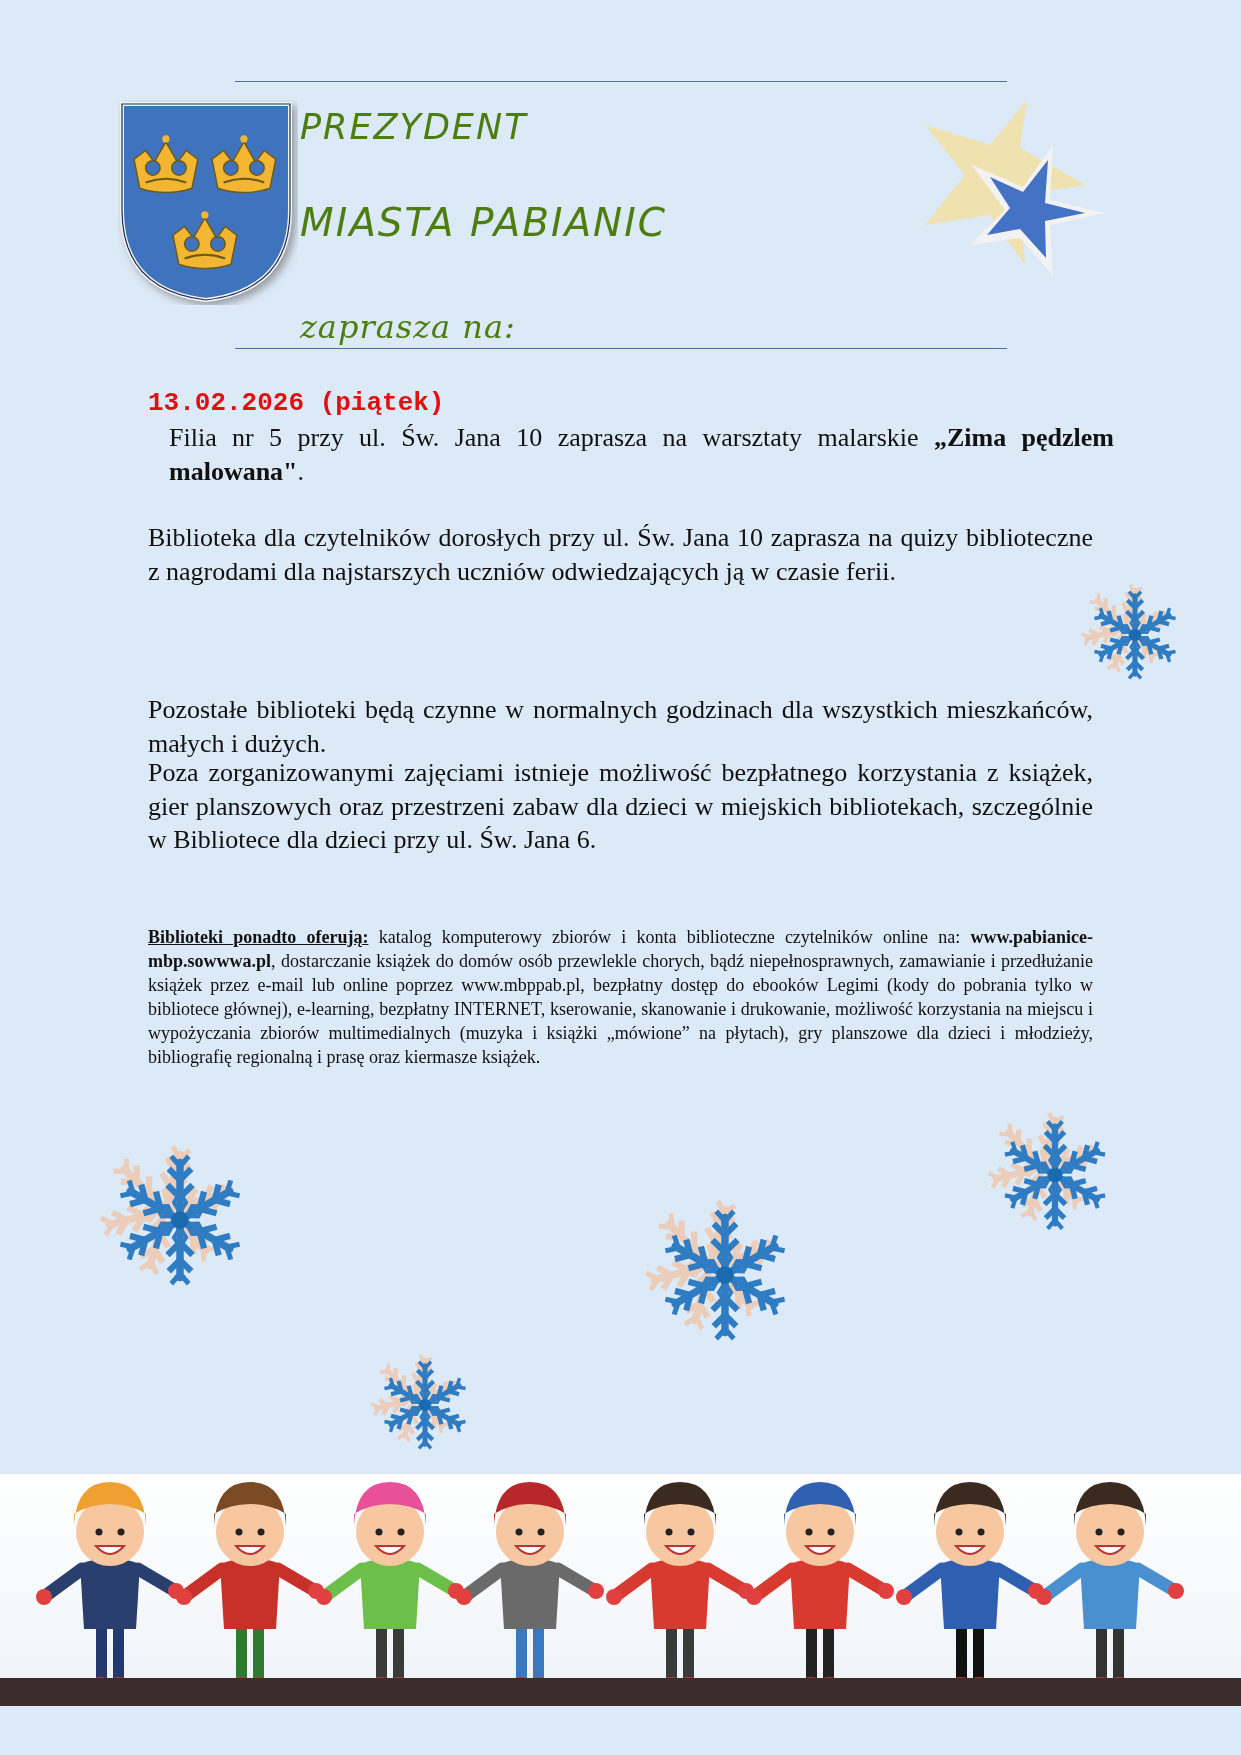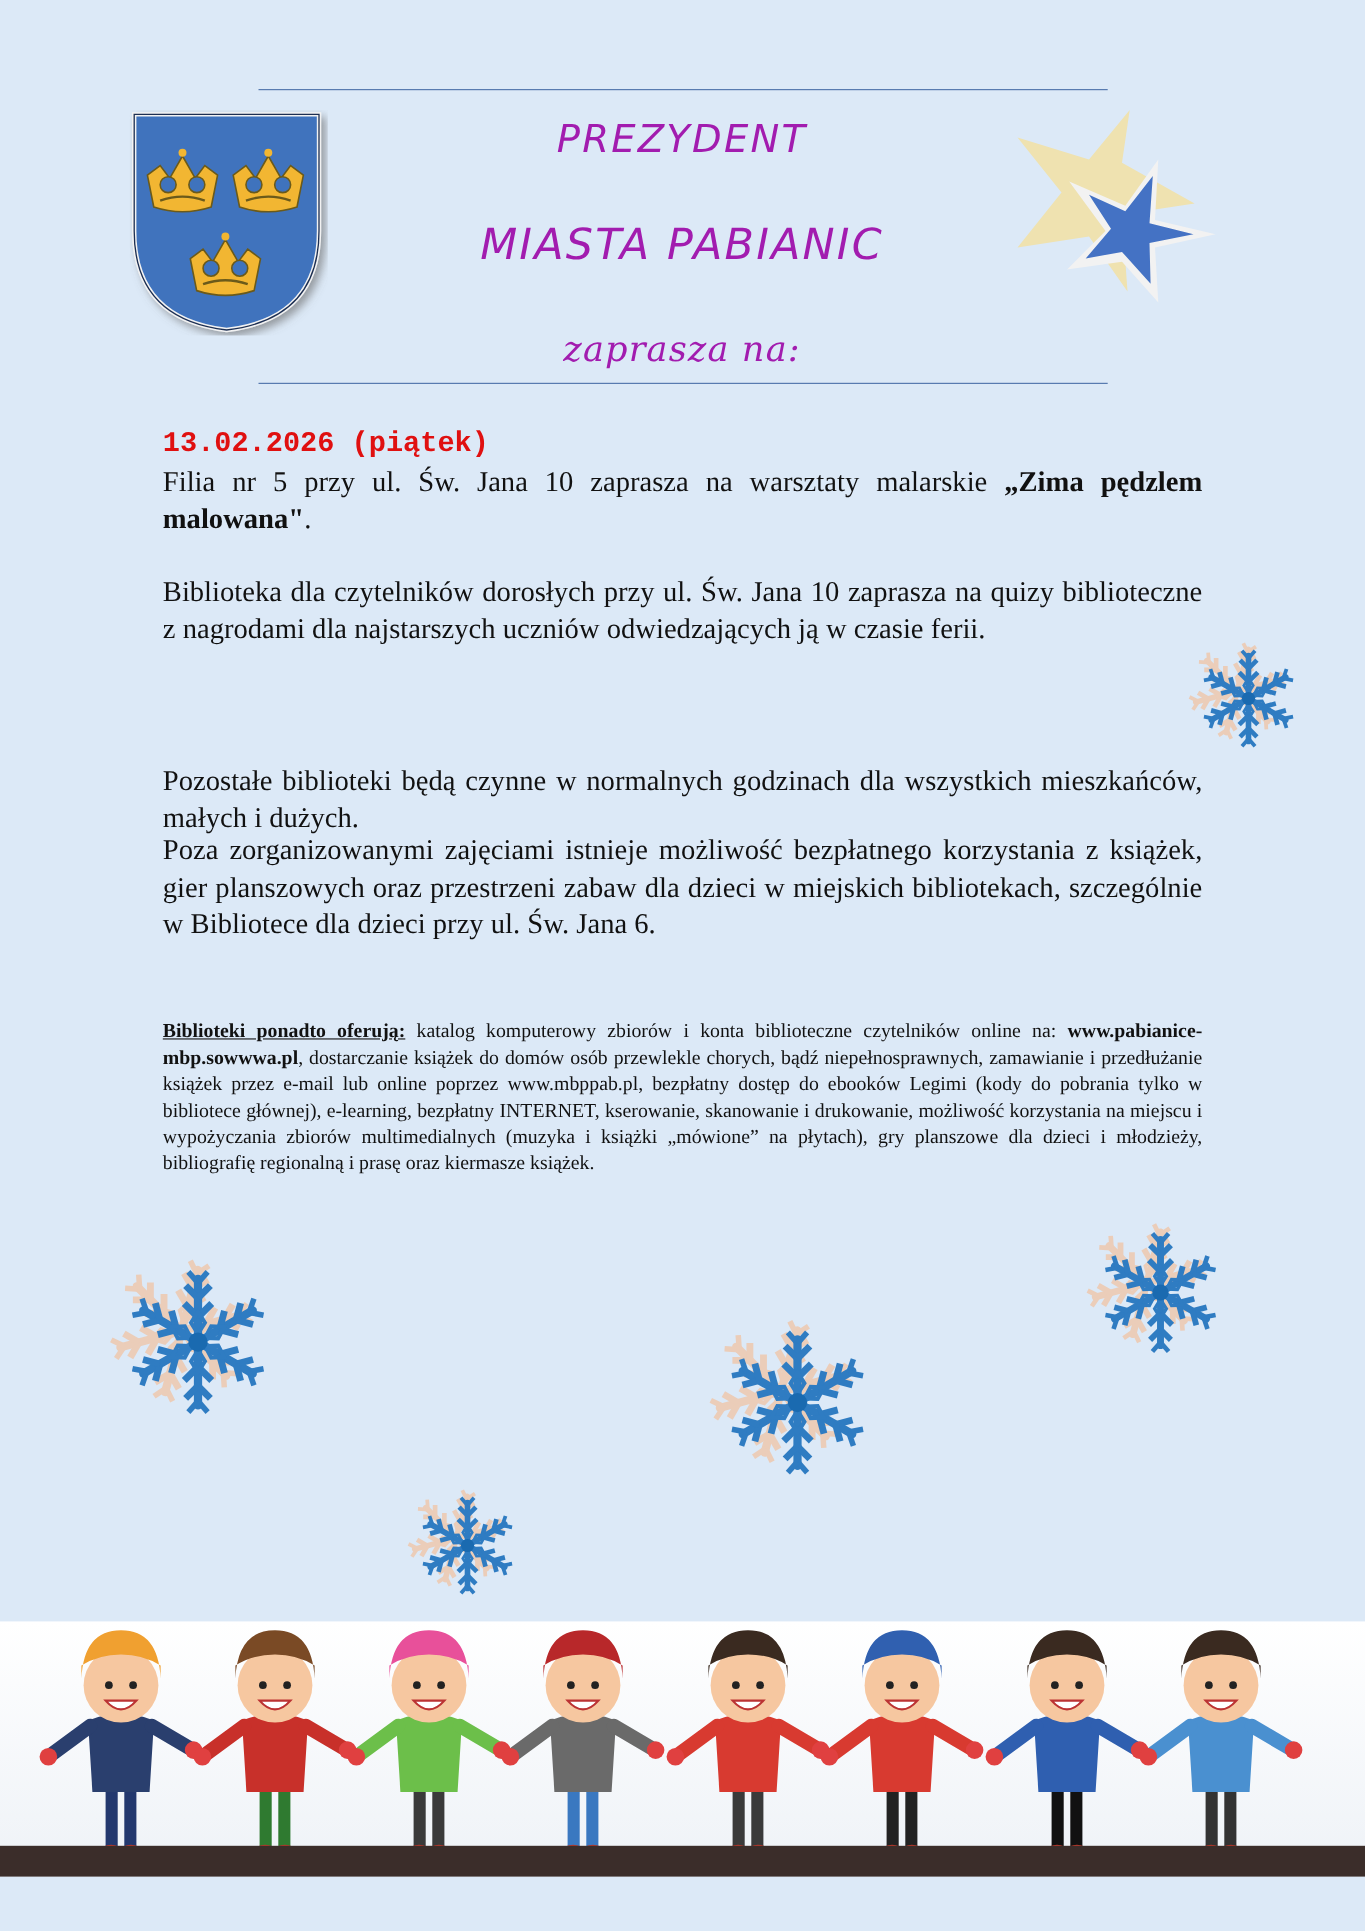--- a/index.html
+++ b/index.html
@@ -7,31 +7,31 @@
     width:1241px; height:1755px; position:relative; overflow:hidden;
     background:#dce9f7;
     font-family:"Liberation Serif", serif;
     color:#111;
   }
   .abs { position:absolute; }
   .hr { position:absolute; left:235px; width:772px; height:1px; background:#4a6fa8; }
   .crest { left:118px; top:100px; width:180px; height:205px; }
   .stars { left:920px; top:95px; width:200px; height:185px; }
   .title-text {
-    position:absolute; left:300px; width:640px; text-align:center;
-    color:#a21caf; font-family:"DejaVu Sans", sans-serif; letter-spacing:2px;
+    position:absolute; left:300px; width:640px; 
+    color:#4d7c0f; font-family:"DejaVu Sans", sans-serif; letter-spacing:2px;
     font-style:italic;
   }
   .t1 { top:107px; font-size:35px; }
   .t2 { top:200px; font-size:39px; }
-  .t3 { top:298px; font-size:32px; letter-spacing:1px; font-family:"DejaVu Serif", serif; }
+  .t3 { top:308px; font-size:32px; letter-spacing:1px; font-family:"DejaVu Serif", serif; }
   .content { position:absolute; left:148px; width:945px; }
   .date { top:388px; color:#e01010; font-weight:bold; font-size:26px;font-family:Liberation Mono, monospace; }
   .p { font-size:26px; line-height:33.5px; text-align:justify; }
-  .p1 { top:421px; }
+  .p1 { top:421px;margin-left:21px; }
   .p2 { top:521px; }
   .p3 { top:693px; }
   .p4 { top:756px; }
   .small { top:925px; font-size:18px; line-height:24px; text-align:justify; }
   .small .lead { font-weight:bold; text-decoration:underline; }
   .small .url { font-weight:bold; }
   .banner { left:0; top:1474px; width:1241px; height:232px; background:linear-gradient(#ffffff, #eef2f7); }
   .ground { position:absolute; left:0; bottom:0; width:100%; height:28px; background:#3b2d2a; }
 </style>
 </head>

